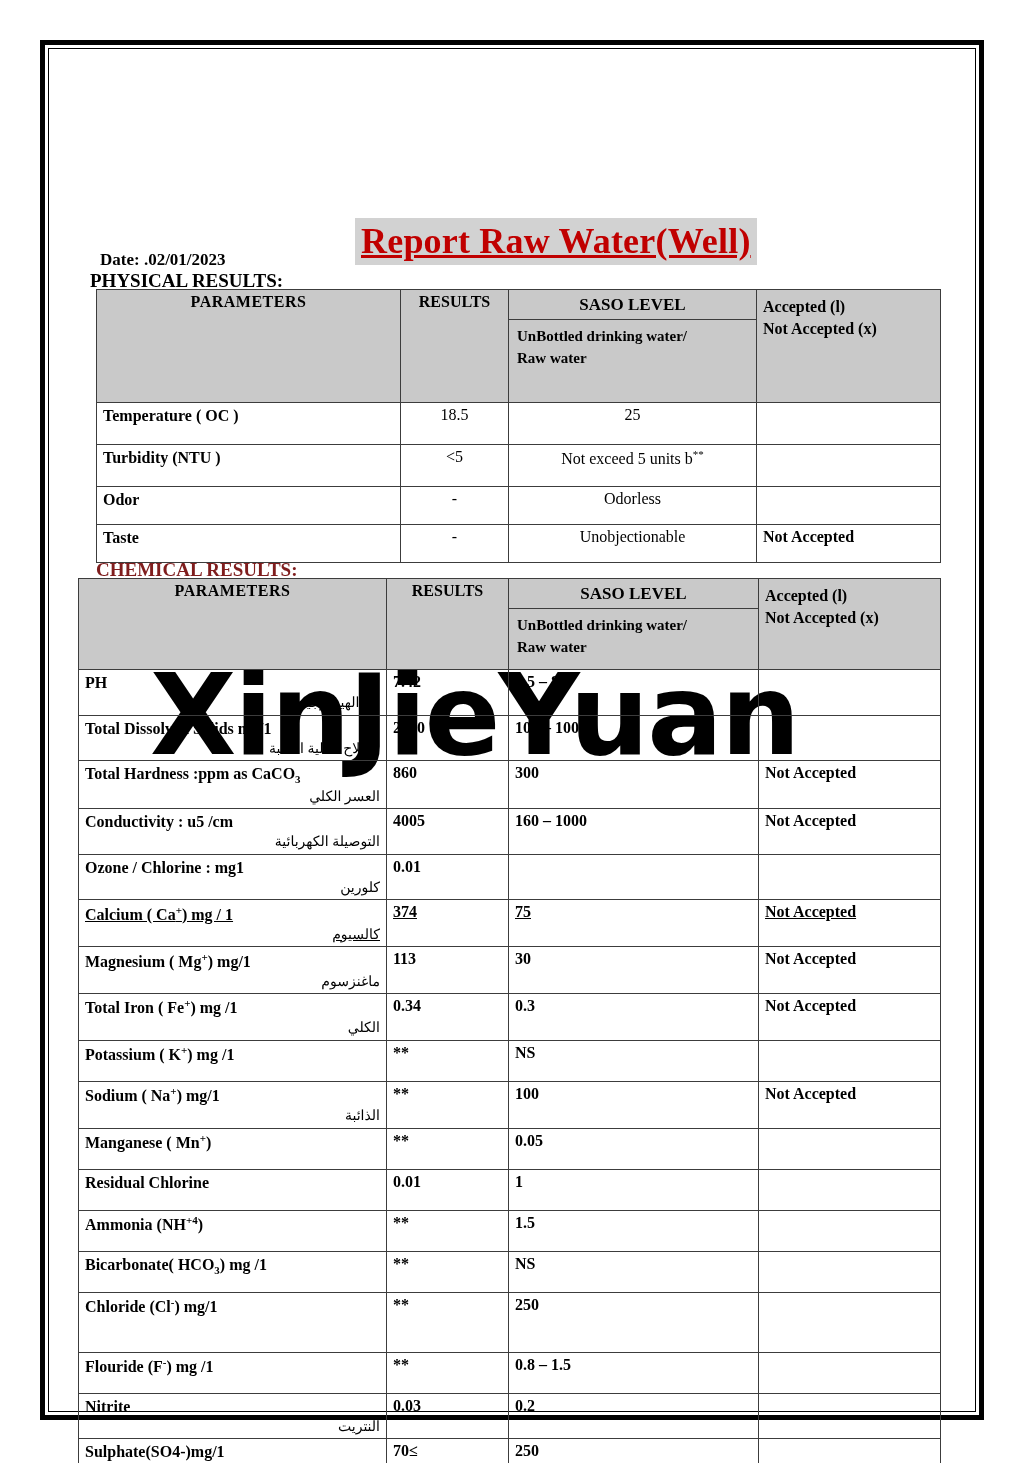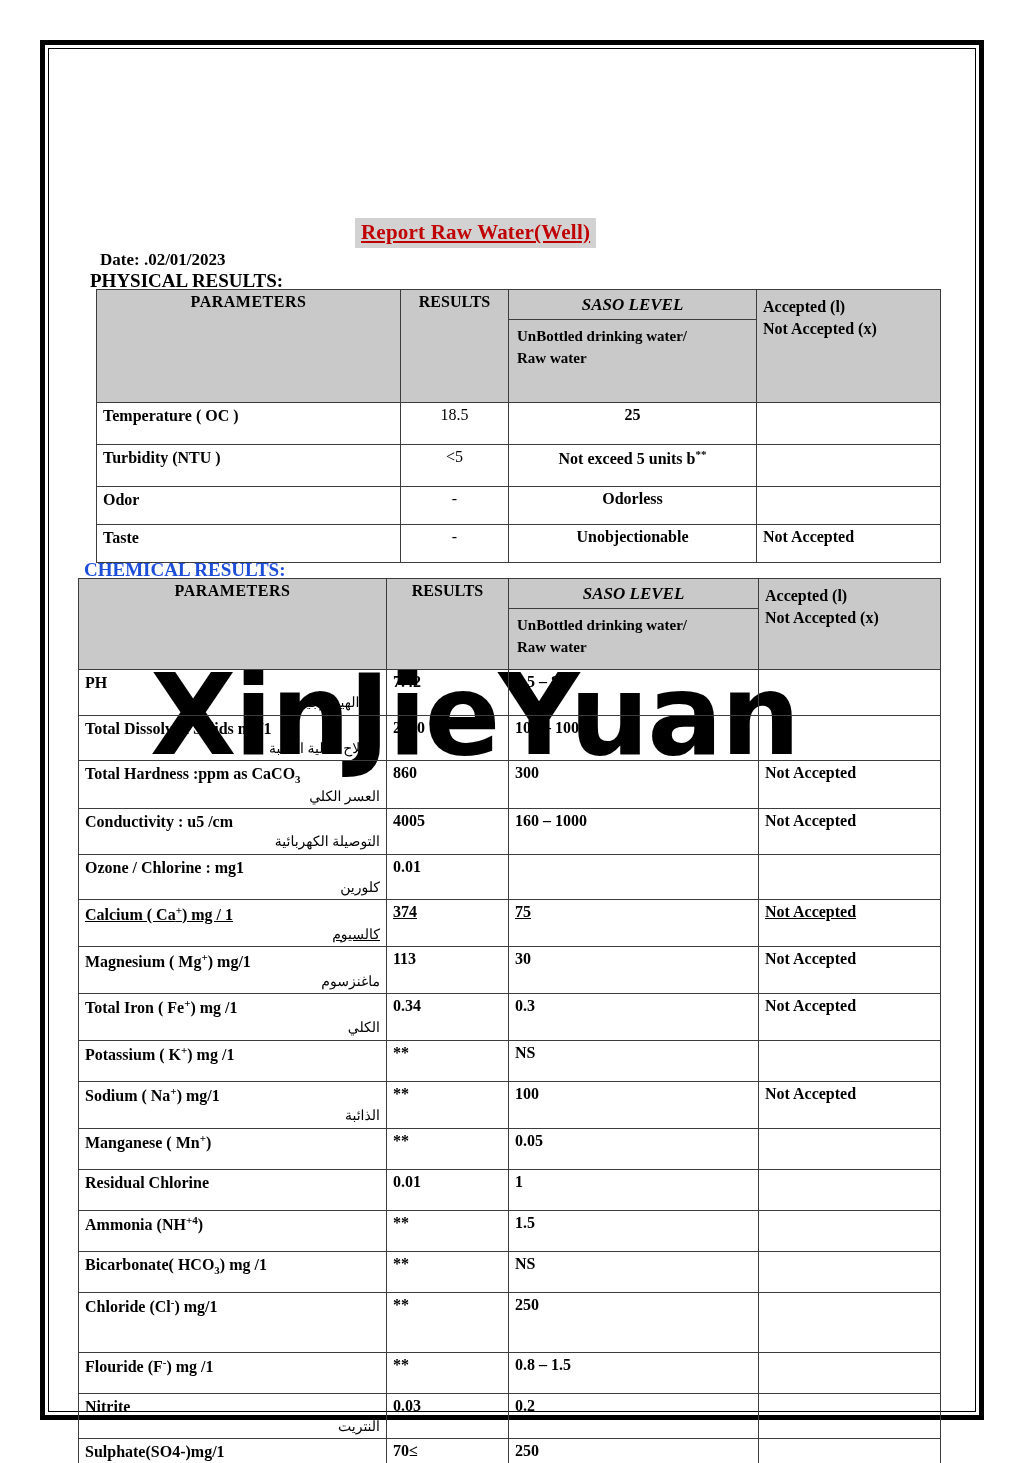--- a/index.html
+++ b/index.html
@@ -61,21 +61,21 @@
     pointer-events: none;
     z-index: 1;
     user-select: none;
   }
 
   
   #doc-title {
     position: absolute;
     left: 355px;
     top: 218px;
-    font-size: 21px;
+    font-size: 36px;
     font-weight: bold;
     color: #c00000;
     background: #d2d2d2;
     text-decoration: underline;
     padding: 2px 6px 3px 6px;
     letter-spacing: 0.2px;
     z-index: 3;
   }
 
   #date-line {
@@ -91,25 +91,25 @@
     position: absolute;
     left: 90px;
     top: 270px;
     font-size: 19px;
     font-weight: bold;
     color: #000;
     z-index: 3;
   }
   #chemical-heading {
     position: absolute;
-    left: 84px;
+    left: 96px;
     top: 559px;
     font-size: 19px;
     font-weight: bold;
-    color: #1d4ed8;
+    color: #7f1d1d;
     z-index: 3;
   }
 
   
   table.report {
     position: absolute;
     border-collapse: collapse;
     table-layout: fixed;
     background: transparent;
     z-index: 2;
@@ -157,21 +157,20 @@
   .saso-wrap {
     padding: 0 !important;
     background: #c9c9c9 !important;
   }
   .saso-top {
     text-align: center;
     font-weight: bold;
     font-size: 17px;
     padding: 5px 6px 4px 6px;
     border-bottom: 1px solid #3c3c3c;
-    font-style: italic;
   }
   .saso-bot {
     text-align: left;
     font-weight: bold;
     font-size: 15px;
     line-height: 1.45;
     padding: 6px 6px 6px 8px;
   }
 
   td.param {
@@ -199,21 +198,21 @@
     font-weight: normal;
     font-size: 16px;
   }
   td.saso {
     text-align: left;
     font-weight: bold;
     font-size: 16px;
   }
   td.saso-c {
     text-align: center;
-    font-weight: bold;
+    font-weight: normal;
     font-size: 16px;
   }
   td.acc {
     text-align: left;
     font-weight: bold;
     font-size: 16px;
   }
   sup { font-size: 11px; vertical-align: super; }
   sub { font-size: 11px; vertical-align: sub; }
 </style>

